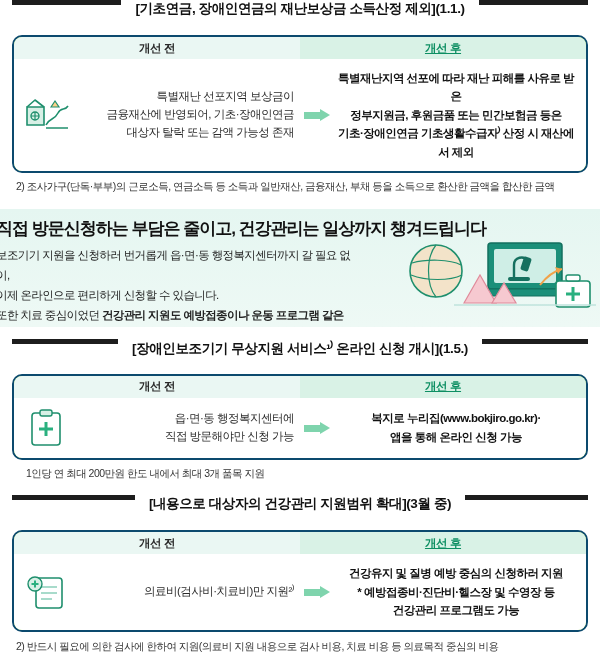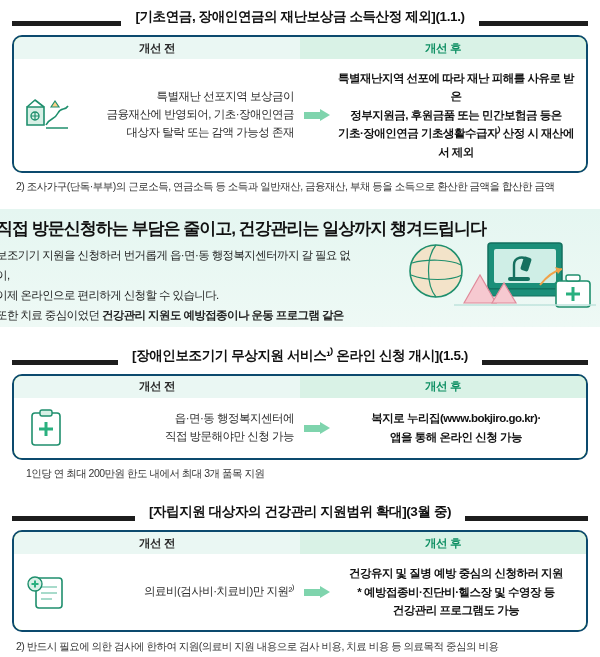--- a/index.html
+++ b/index.html
@@ -9,21 +9,21 @@
     background: #ffffff;
     font-family: "Liberation Sans", sans-serif;
     color: #1a1a1a;
     overflow: hidden;
   }
   .page { position: relative; width: 600px; height: 657px; }
 
   
   .sec-head {
     display: flex;
-    align-items: flex-end;
+    align-items: flex-start;
     justify-content: center;
     gap: 4px;
     margin: 0 12px;
     height: 26px;
   }
   .sec-head .bar-left, .sec-head .bar-right {
     flex: 1 1 auto;
     height: 5px;
     background: #1d1d1d;
   }
@@ -48,21 +48,21 @@
   .cmp-head { display: flex; height: 22px; }
   .cmp-head .h-before,
   .cmp-head .h-after {
     flex: 1 1 50%;
     display: flex; align-items: center; justify-content: center;
     font-size: 11.5px;
     font-weight: bold;
     letter-spacing: -0.4px;
   }
   .cmp-head .h-before { background: #eaf7f3; color: #2a2a2a; }
-  .cmp-head .h-after  { background: #d9f2e6; color: #0e8f63; }
+  .cmp-head .h-after  { background: #d9f2e6; color: #0e8f63; text-decoration: underline; }
 
   .cmp-body { display: flex; align-items: stretch; background: #fff; }
   .cmp-left {
     flex: 0 0 50%;
     display: flex; align-items: center; gap: 8px;
     padding: 10px 6px 10px 10px;
   }
   .cmp-left .txt {
     font-size: 11.5px;
     line-height: 1.55;
@@ -279,21 +279,21 @@
       </div>
     </div>
   </div>
 
   <div class="footnote">
     <span class="ind">1인당 연 최대 200만원 한도 내에서 최대 3개 품목 지원</span>
   </div>
 
   <div class="sec-head" style="margin-top:14px;">
     <div class="bar-left"></div>
-    <div class="sec-title">[자립지원 대상자의 건강관리 지원범위 확대](3월 중)</div>
+    <div class="sec-title">[내용으로 대상자의 건강관리 지원범위 확대](3월 중)</div>
     <div class="bar-right"></div>
   </div>
 
   <div class="cmp">
     <div class="cmp-head">
       <div class="h-before">개선 전</div>
       <div class="h-after">개선 후</div>
     </div>
     <div class="cmp-body">
       <div class="cmp-left">

